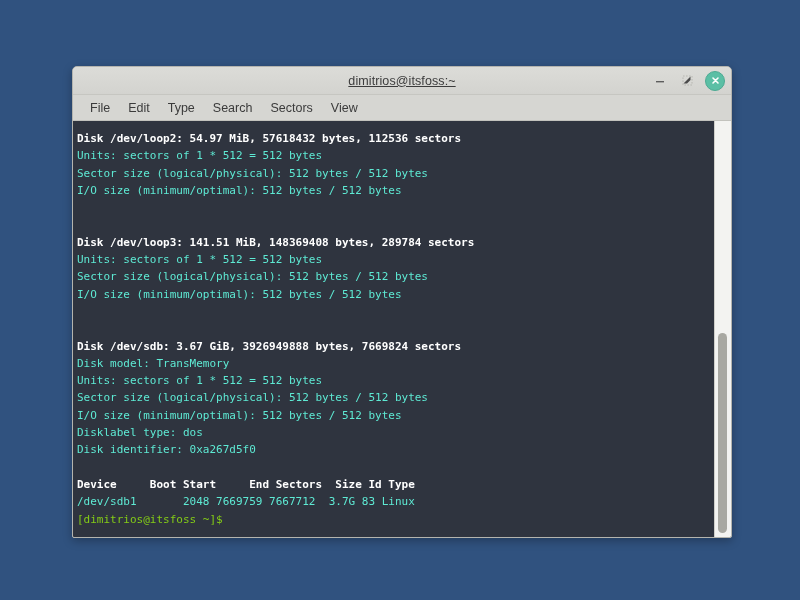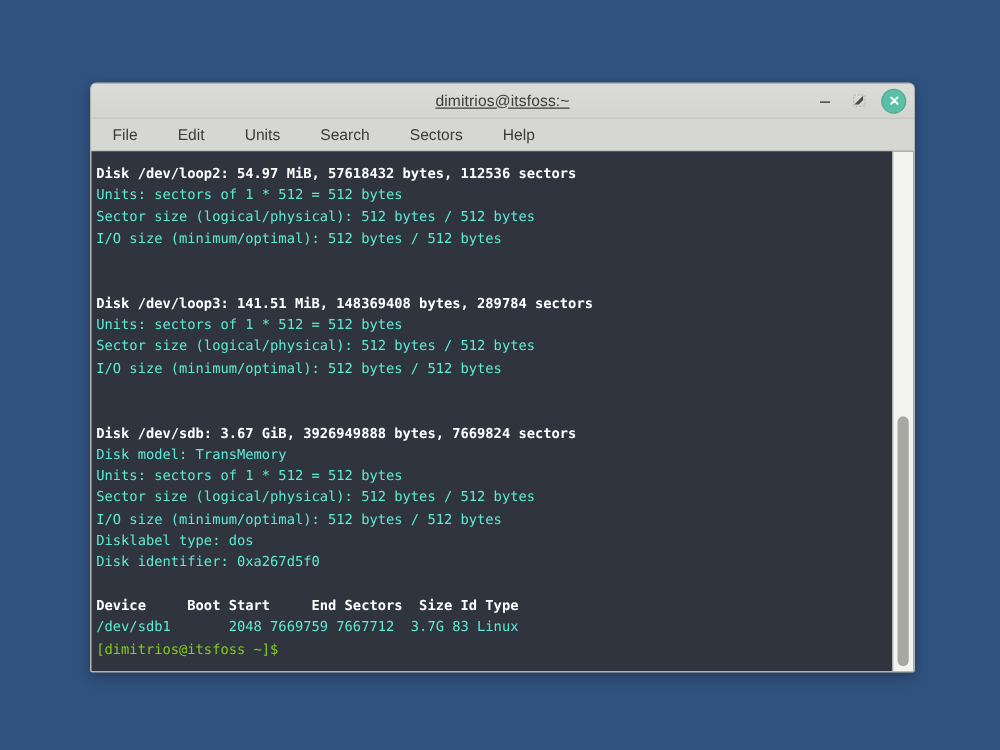--- a/index.html
+++ b/index.html
@@ -88,21 +88,21 @@
 
   
   #menubar {
     height: 25px;
     flex: 0 0 25px;
     background: #d6d6d2;
     border-bottom: 1px solid #c2c2bd;
     display: flex;
     align-items: center;
     padding-left: 9px;
-    gap: 16px;
+    gap: 2px;
   }
   .menu-item {
     font-size: 12.5px;
     color: #3b3b3b;
     padding: 2px 8px;
     border-radius: 2px;
     user-select: none;
   }
 
   
@@ -178,24 +178,24 @@
           <svg width="9" height="9" viewBox="0 0 9 9">
             <path d="M2 2 L7 7 M7 2 L2 7" stroke="#ffffff" stroke-width="1.6" stroke-linecap="round"></path>
           </svg>
         </div>
       </div>
     </div>
 
     <div id="menubar">
       <div class="menu-item">File</div>
       <div class="menu-item">Edit</div>
-      <div class="menu-item">Units</div>
+      <div class="menu-item">Type</div>
       <div class="menu-item">Search</div>
       <div class="menu-item">Sectors</div>
-      <div class="menu-item">Help</div>
+      <div class="menu-item">View</div>
     </div>
 
     <div id="terminal-area">
       <div id="terminal-screen">
         <div id="terminal-output"><span class="t-line t-bold">Disk /dev/loop2: 54.97 MiB, 57618432 bytes, 112536 sectors</span><span class="t-line t-plain">Units: sectors of 1 * 512 = 512 bytes</span><span class="t-line t-plain">Sector size (logical/physical): 512 bytes / 512 bytes</span><span class="t-line t-plain">I/O size (minimum/optimal): 512 bytes / 512 bytes</span><span class="t-line t-blank">&nbsp;</span><span class="t-line t-blank">&nbsp;</span><span class="t-line t-bold">Disk /dev/loop3: 141.51 MiB, 148369408 bytes, 289784 sectors</span><span class="t-line t-plain">Units: sectors of 1 * 512 = 512 bytes</span><span class="t-line t-plain">Sector size (logical/physical): 512 bytes / 512 bytes</span><span class="t-line t-plain">I/O size (minimum/optimal): 512 bytes / 512 bytes</span><span class="t-line t-blank">&nbsp;</span><span class="t-line t-blank">&nbsp;</span><span class="t-line t-bold">Disk /dev/sdb: 3.67 GiB, 3926949888 bytes, 7669824 sectors</span><span class="t-line t-plain">Disk model: TransMemory</span><span class="t-line t-plain">Units: sectors of 1 * 512 = 512 bytes</span><span class="t-line t-plain">Sector size (logical/physical): 512 bytes / 512 bytes</span><span class="t-line t-plain">I/O size (minimum/optimal): 512 bytes / 512 bytes</span><span class="t-line t-plain">Disklabel type: dos</span><span class="t-line t-plain">Disk identifier: 0xa267d5f0</span><span class="t-line t-blank">&nbsp;</span><span class="t-line t-bold">Device     Boot Start     End Sectors  Size Id Type</span><span class="t-line t-plain">/dev/sdb1       2048 7669759 7667712  3.7G 83 Linux</span><span class="t-line t-prompt">[dimitrios@itsfoss ~]$</span></div>
       </div>
 
       <div id="scrollbar">
         <div id="scroll-thumb"></div>
       </div>

